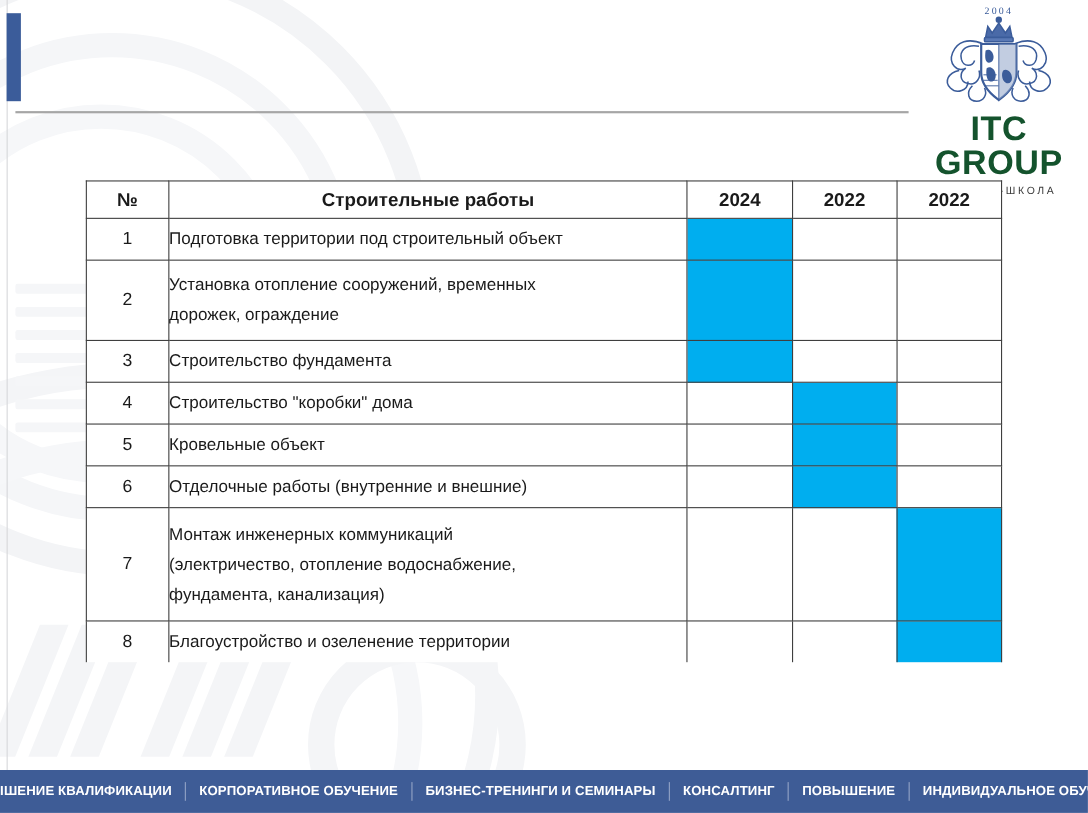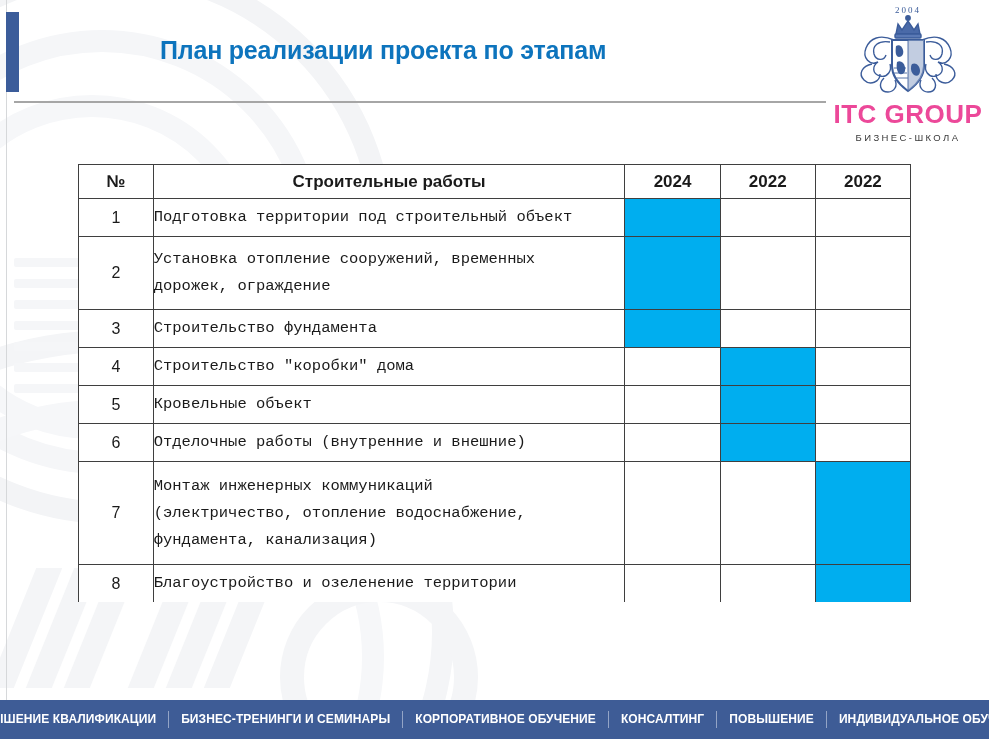--- a/index.html
+++ b/index.html
@@ -109,24 +109,24 @@
   
   .logo {
     position: absolute;
     left: 832px; top: 4px;
     width: 152px;
     z-index: 3;
     text-align: center;
   }
   .logo-mark { width: 152px; height: 96px; display: block; }
   .logo-word {
-    font-size: 26px;
+    font-size: 31px;
     font-weight: bold;
     letter-spacing: 0.5px;
-    color: #ec4899;
+    color: #14532d;
     line-height: 1;
     margin-top: 1px;
   }
   .logo-sub {
     font-size: 9.5px;
     letter-spacing: 2.4px;
     color: #3a3a3a;
     margin-top: 5px;
   }
 
@@ -154,21 +154,20 @@
     font-size: 17px;
   }
   .col-num   { width: 72px;  text-align: center; }
   .col-work  { width: 460px; text-align: left; padding-left: 7px; }
   .col-year  { width: 92px; }
   .plan-table tbody td.col-num { font-size: 16px; }
   .plan-table tbody td.col-work {
     line-height: 27px;
     padding-top: 3px;
     padding-bottom: 3px;
-    font-family: Liberation Mono, monospace;
   }
   .fill-on { background: #00aeef; }
   .row-h1 td { height: 31px; }
   .row-h2 td { height: 66px; }
   .row-h3 td { height: 96px; }
   .no-bottom td { border-bottom: none; }
   .cellline { display:block; }
 
   
   .footer {
@@ -221,21 +220,20 @@
         <span></span>
         <span></span>
         <span></span>
       </div>
     <div class="wm-bottom-circ"></div>
   </div>
 
   <div class="left-rule"></div>
 
   <div class="accent-bar"></div>
-  <div class="slide-title">План реализации проекта по этапам</div>
   <div class="title-rule"></div>
 
   <div class="logo">
     <svg class="logo-mark" viewBox="0 0 152 96">
       <g fill="none" stroke="#3b5c9a" stroke-width="1.4">
 
         <path d="M64 30 L66 20 L70 26 L76 17 L82 26 L86 20 L88 30 Z" fill="#4a6aa8" stroke="#3b5c9a"></path>
         <circle cx="76" cy="14" r="2.2" fill="#3b5c9a"></circle>
         <rect x="63" y="30" width="26" height="4" rx="1" fill="#5a79b5" stroke="#3b5c9a"></rect>
 
@@ -353,20 +351,20 @@
           </td>
           <td class="col-year"></td>
           <td class="col-year"></td>
           <td class="col-year fill-on" style="background: rgb(0, 174, 239);"></td>
         </tr>
       </tbody>
   </table>
 
   <div class="footer">
     <div class="footer-item">ПОВЫШЕНИЕ КВАЛИФИКАЦИИ</div>
+    <div class="footer-item">КОРПОРАТИВНОЕ ОБУЧЕНИЕ</div>
     <div class="footer-item">БИЗНЕС-ТРЕНИНГИ И СЕМИНАРЫ</div>
-    <div class="footer-item">КОРПОРАТИВНОЕ ОБУЧЕНИЕ</div>
     <div class="footer-item">КОНСАЛТИНГ</div>
     <div class="footer-item">ПОВЫШЕНИЕ</div>
     <div class="footer-item">ИНДИВИДУАЛЬНОЕ ОБУЧЕНИЕ</div>
   </div>
 
 </div>
 
 </body></html>

